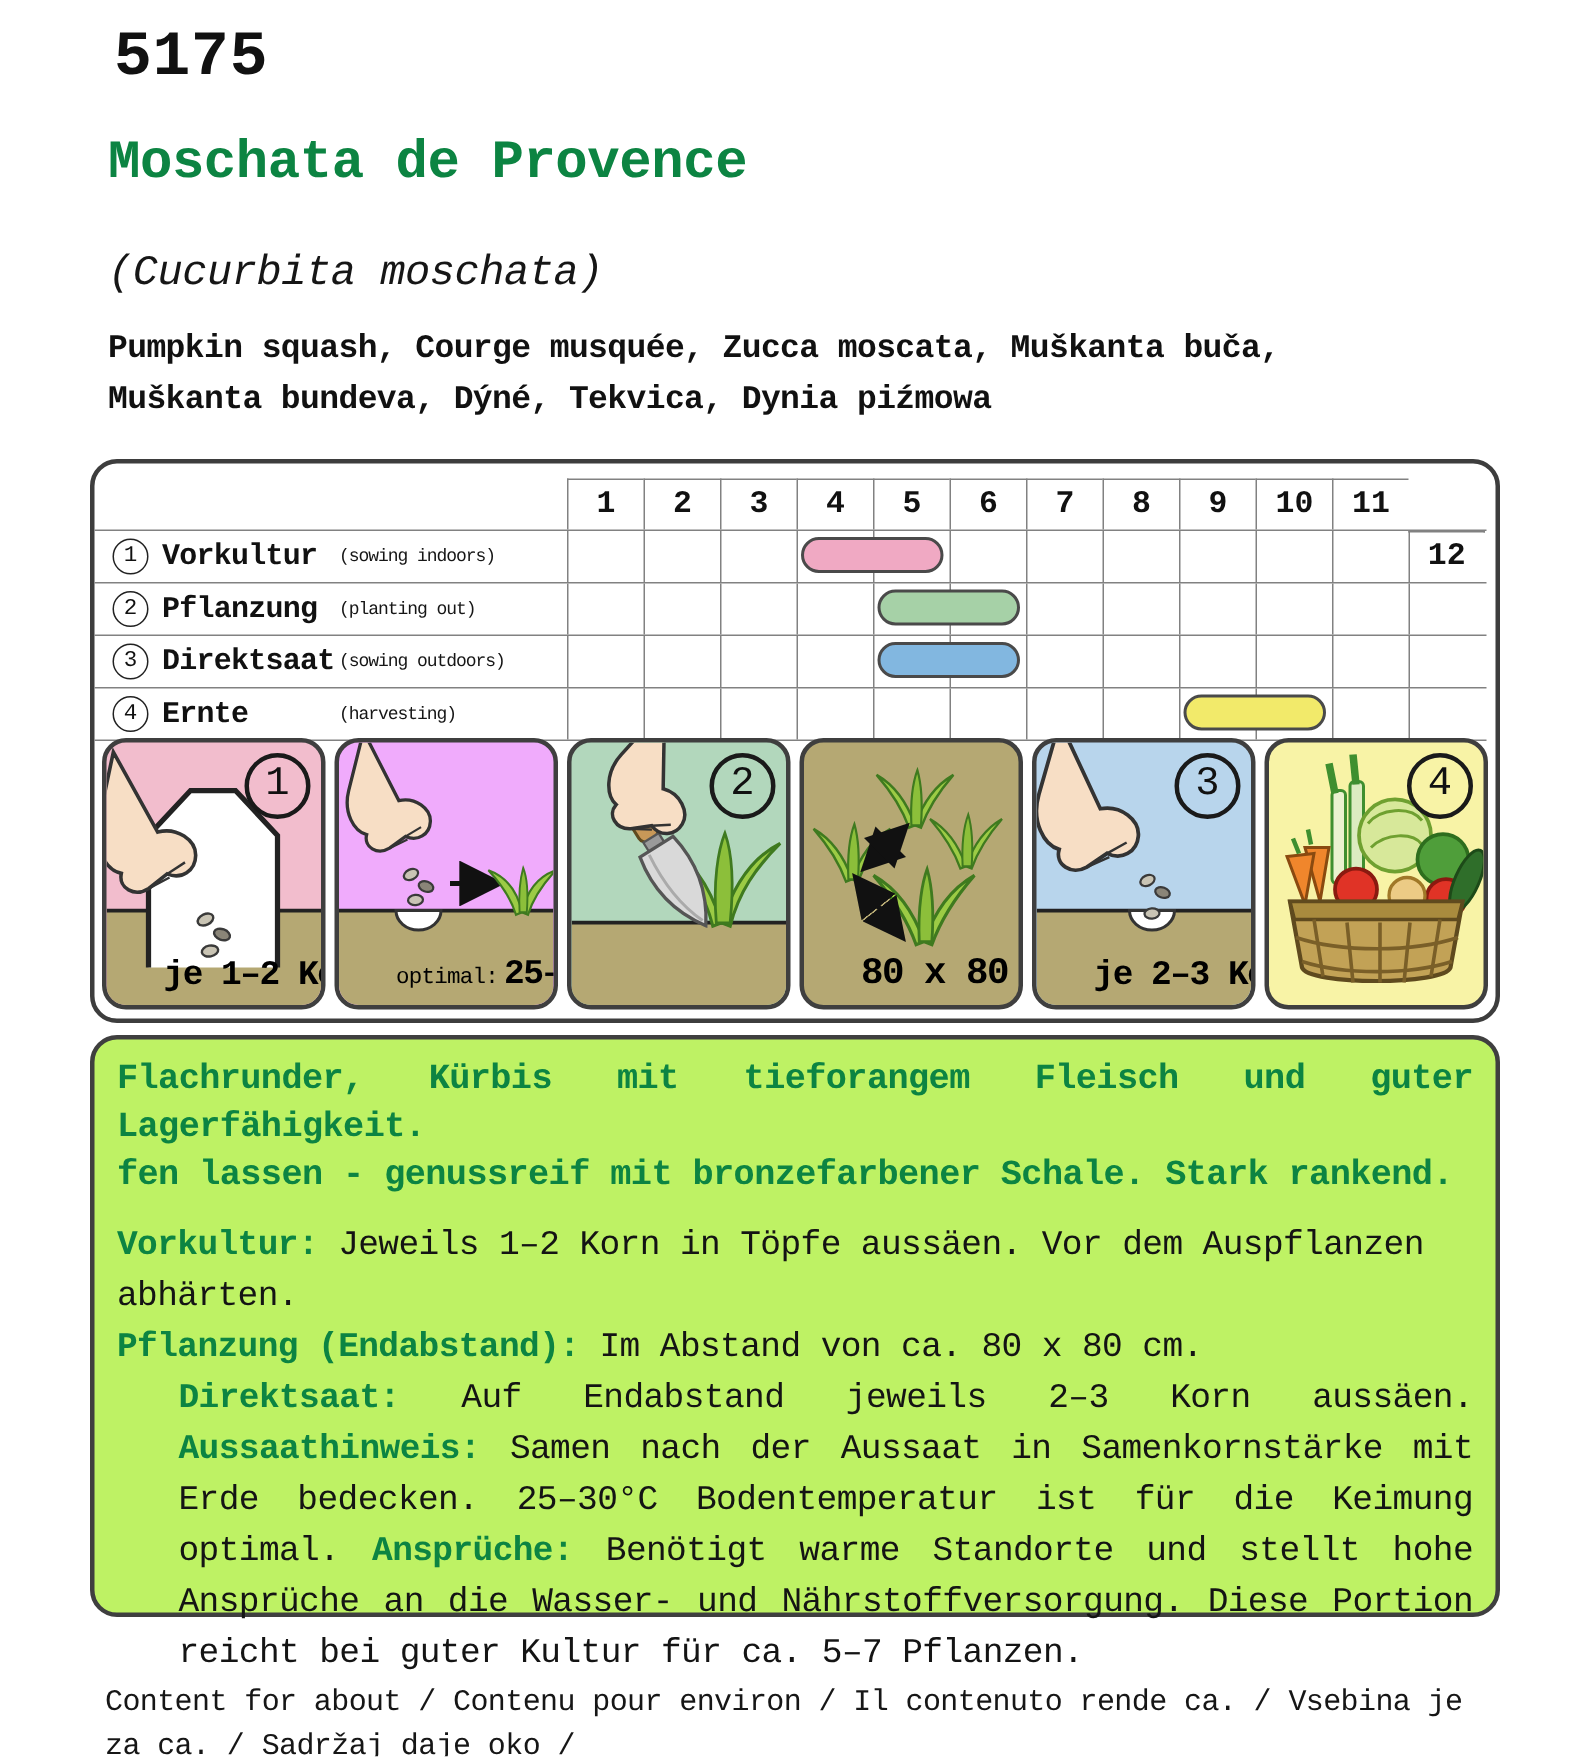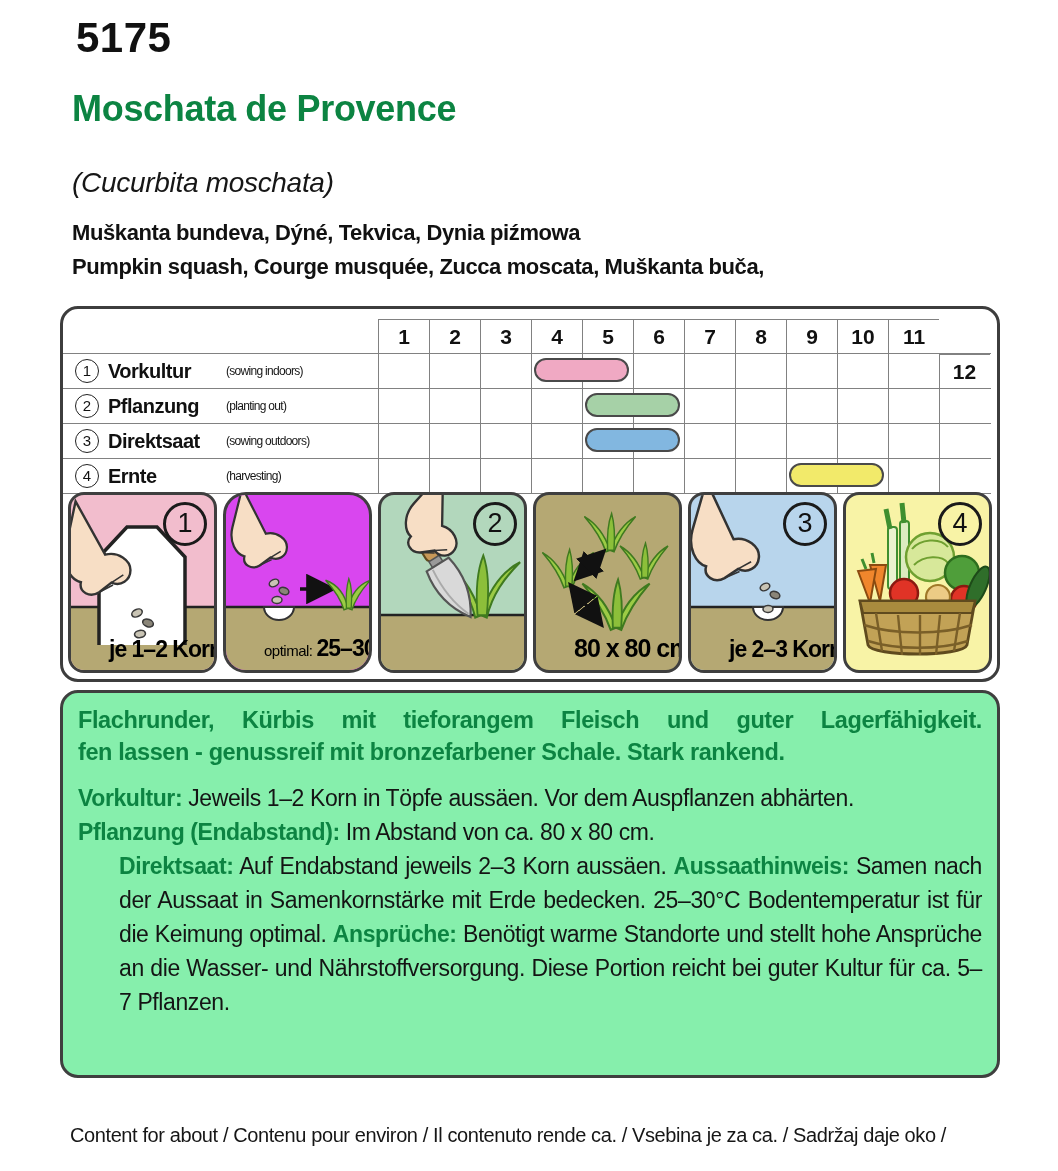--- a/index.html
+++ b/index.html
@@ -1,17 +1,17 @@
 <!DOCTYPE html>
 <html><head>
 <meta charset="utf-8">
 <style>
   html,body{margin:0;padding:0;background:#ffffff;}
   .page{position:relative;width:1058px;height:1171px;background:#ffffff;overflow:hidden;
-        font-family:Liberation Sans, sans-serif;color:#1a1a1a;}
+        font-family:Liberation Mono, monospace;color:#1a1a1a;}
 
   
   .item-number{position:absolute;left:76px;top:14px;font-size:42px;font-weight:bold;letter-spacing:0.5px;color:#111;}
   .title-block{position:absolute;left:72px;top:90px;font-size:36px;font-weight:bold;color:#0c8442;line-height:38px;letter-spacing:-0.3px;}
   .botanical{position:absolute;left:72px;top:167px;font-size:28px;font-style:italic;color:#161616;letter-spacing:-0.3px;}
   .names{position:absolute;left:72px;top:216px;font-size:22px;font-weight:bold;line-height:34px;letter-spacing:-0.4px;color:#111;}
 
   
   .cal-box{position:absolute;left:60px;top:306px;width:940px;height:376px;border:3px solid #3d3d3d;border-radius:18px;background:#fff;box-sizing:border-box;}
   .cal{position:absolute;left:0;top:10px;width:928px;}
@@ -37,21 +37,21 @@
   .panel svg{position:absolute;left:0;top:0;}
   .badge{position:absolute;top:7px;right:7px;width:38px;height:38px;border:3px solid #1a1a1a;border-radius:50%;
          text-align:center;font-size:27px;line-height:37px;color:#111;background:transparent;z-index:3;}
   .caption{position:absolute;bottom:7px;left:6px;right:2px;font-weight:bold;font-size:23px;letter-spacing:-1px;color:#000;z-index:3;white-space:nowrap;margin-left:32px;}
   .caption.temp{display:flex;align-items:baseline;gap:4px;bottom:8px;}
   .caption .prefix{font-weight:normal;font-size:15px;letter-spacing:-0.5px;}
   .caption.big{font-size:25px;}
 
   
   .info-box{position:absolute;left:60px;top:690px;width:940px;height:388px;border:3px solid #3f3f3f;border-radius:18px;
-            background:#86efac;box-sizing:border-box;padding:11px 15px 16px 15px;}
+            background:#bef264;box-sizing:border-box;padding:11px 15px 16px 15px;}
   .desc-line{color:#0c8442;font-weight:bold;font-size:23.5px;line-height:32px;letter-spacing:-0.4px;}
   .desc-line.jst{text-align:justify;text-align-last:justify;}
   .desc-gap{height:13px;}
   .body-p{font-size:23px;line-height:34px;letter-spacing:-0.4px;color:#141414;}
   .body-p.jst{text-align:justify;margin-left:41px;}
   .glabel{color:#0c8442;font-weight:bold;}
 
   
   .footer{position:absolute;left:70px;top:1092px;width:925px;font-size:20px;line-height:29px;letter-spacing:-0.4px;color:#161616;white-space:pre-line;}
 </style>
@@ -59,22 +59,22 @@
 <body>
 
 <div class="page">
 
   <div class="item-number">5175</div>
   <div class="title-block">
     <div>Moschata de Provence</div>
   </div>
   <div class="botanical">(Cucurbita moschata)</div>
   <div class="names">
+    <div>Pumpkin squash, Courge musquée, Zucca moscata, Muškanta buča,</div>
     <div>Muškanta bundeva, Dýné, Tekvica, Dynia piźmowa</div>
-    <div>Pumpkin squash, Courge musquée, Zucca moscata, Muškanta buča,</div>
   </div>
 
   <div class="cal-box">
 
     <div class="cal">
       <div class="cal-head">
         <div class="spacer"></div>
         <div class="m">1</div>
         <div class="m">2</div>
         <div class="m">3</div>
@@ -199,21 +199,21 @@
           </g>
           <g transform="translate(8,48) rotate(12)">
             <path d="M-12,-40 L28,6 C40,0 54,6 56,16 C58,26 50,34 40,32 L30,44 C22,52 10,48 10,38 C0,38 -12,26 -12,8 Z" fill="#f7dec5" stroke="#333" stroke-width="2.4"></path>
             <path d="M40,32 L50,22 M30,44 L42,34" stroke="#333" stroke-width="1.6" fill="none"></path>
           </g>
         </svg>
         <div class="badge">1</div>
         <div class="caption">je 1–2 Korn</div>
       </div>
 
-      <div class="panel" style="background: #d946ef; border-radius: 23px;">
+      <div class="panel" style="background: #f0abfc;">
         <svg width="143" height="175" viewBox="0 0 143 175">
           <defs>
             <marker id="ah-a" markerWidth="9" markerHeight="9" refX="7" refY="4.5" orient="auto">
                 <path d="M0,0 L9,4.5 L0,9 Z" fill="#111"></path>
               </marker>
           </defs>
           <rect x="0" y="112" width="143" height="63" fill="#b5a873"></rect>
           <line x1="0" y1="112" x2="143" y2="112" stroke="#222" stroke-width="2.5"></line>
           <path d="M38,112 a15,13 0 0 0 30,0 Z" fill="#ffffff" stroke="#333" stroke-width="2"></path>
           <g>

